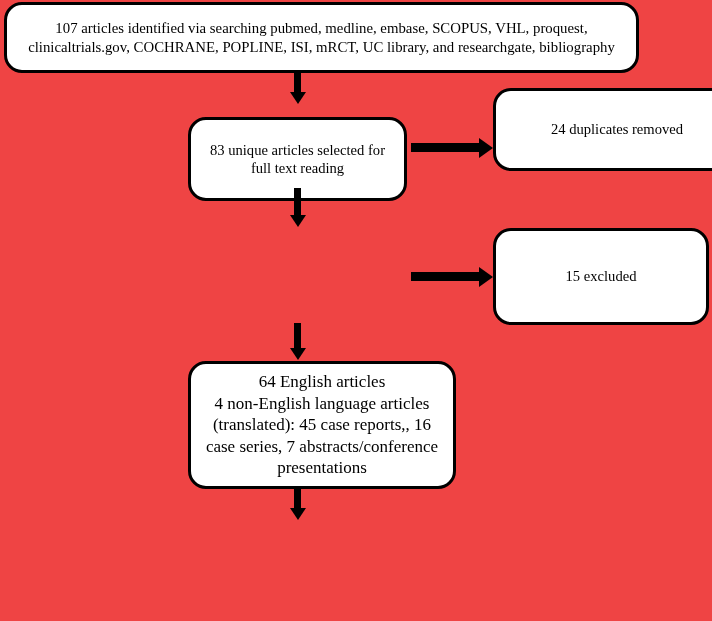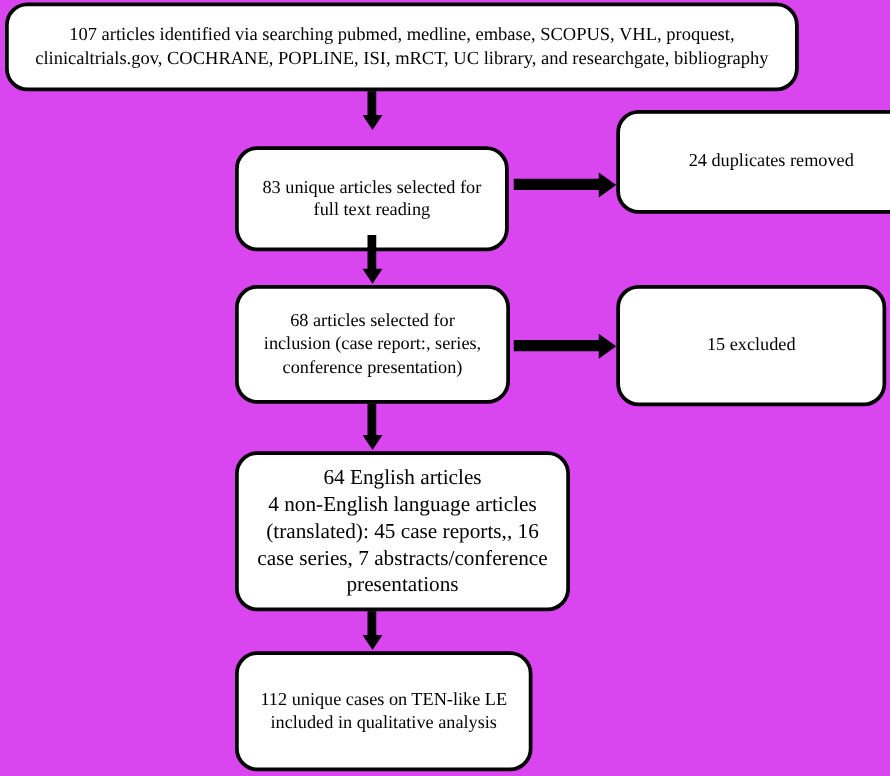--- a/index.html
+++ b/index.html
@@ -8,21 +8,21 @@
     background: #ffffff;
   }
   body {
     font-family: "Liberation Serif", "DejaVu Serif", serif;
     color: #000000;
   }
   #flowchart {
     position: relative;
     width: 712px;
     height: 621px;
-    background: #d946ef;
+    background: #ef4444;
     overflow: hidden;
   }
   .node {
     position: absolute;
     box-sizing: border-box;
     border: 3.5px solid #000000;
     border-radius: 18px;
     background: #ffffff;
     display: flex;
     align-items: center;
@@ -109,42 +109,33 @@
   </div>
 
   <div class="arrow-h" id="arrow-unique-to-duplicates"></div>
 
   <div class="node" id="node-duplicates">
     <span class="label">24 duplicates removed</span>
   </div>
 
   <div class="arrow-v" id="arrow-unique-to-inclusion"></div>
 
-  <div class="node" id="node-inclusion">
-    <span class="label">68 articles selected for
-inclusion (case report:, series,
-conference presentation)</span>
-  </div>
 
   <div class="arrow-h" id="arrow-inclusion-to-excluded"></div>
 
   <div class="node" id="node-excluded">
     <span class="label">15 excluded</span>
   </div>
 
   <div class="arrow-v" id="arrow-inclusion-to-lang"></div>
 
   <div class="node" id="node-languages">
     <span class="label">64 English articles
 4 non-English language articles
 (translated):  45 case reports,, 16
 case series, 7 abstracts/conference
 presentations</span>
   </div>
 
   <div class="arrow-v" id="arrow-lang-to-final"></div>
 
-  <div class="node" id="node-final">
-    <span class="label">112 unique cases on TEN-like LE
-included in qualitative analysis</span>
-  </div>
 
 </div>
 
 </body></html>

